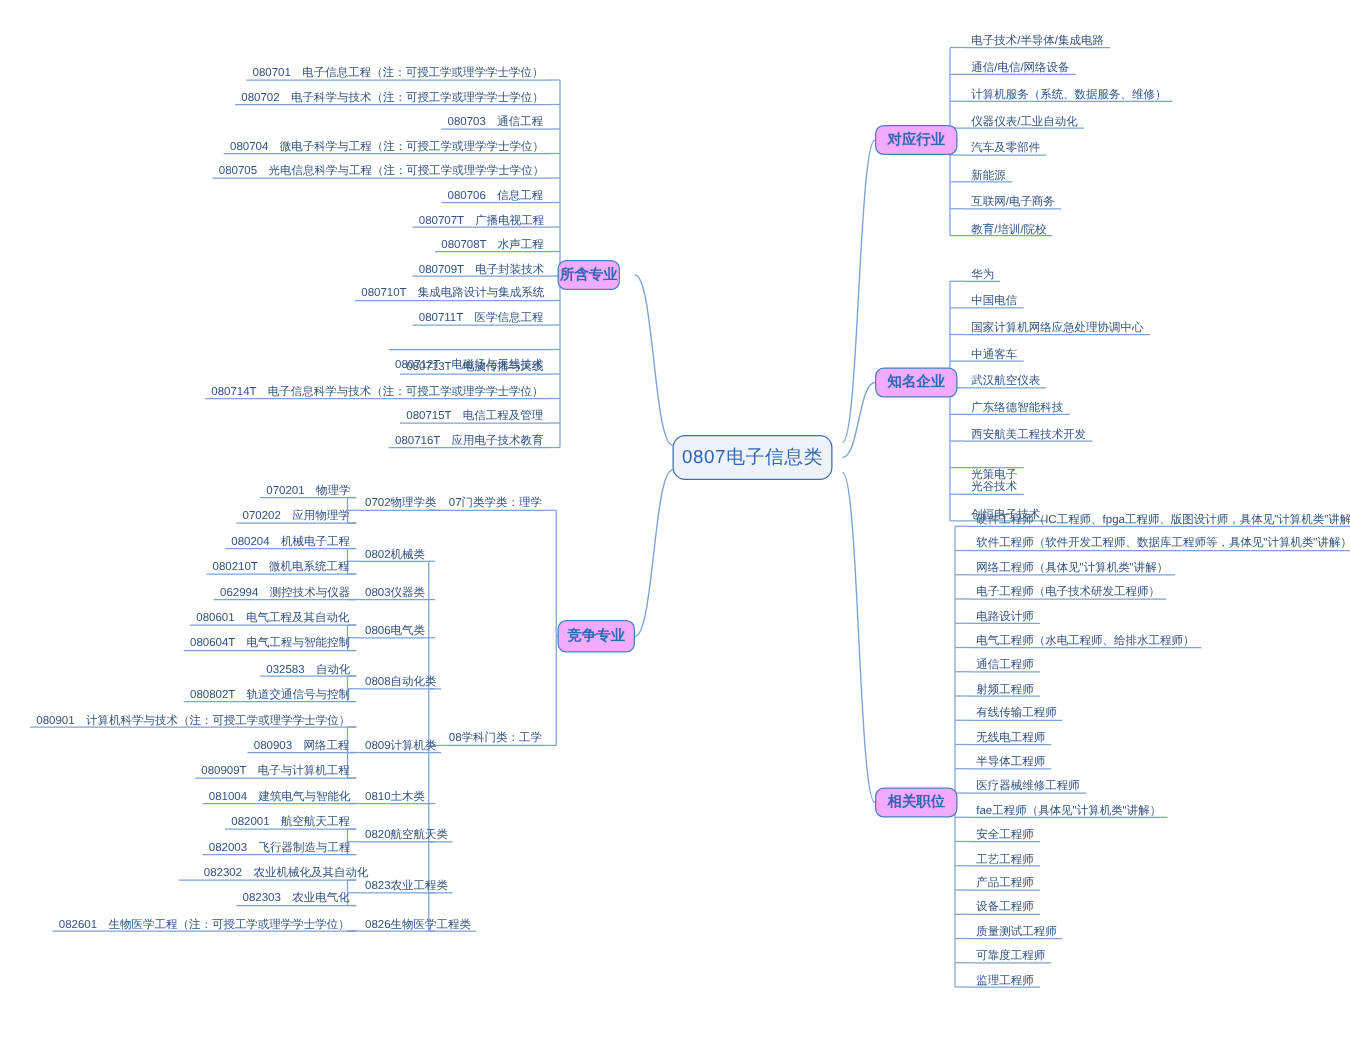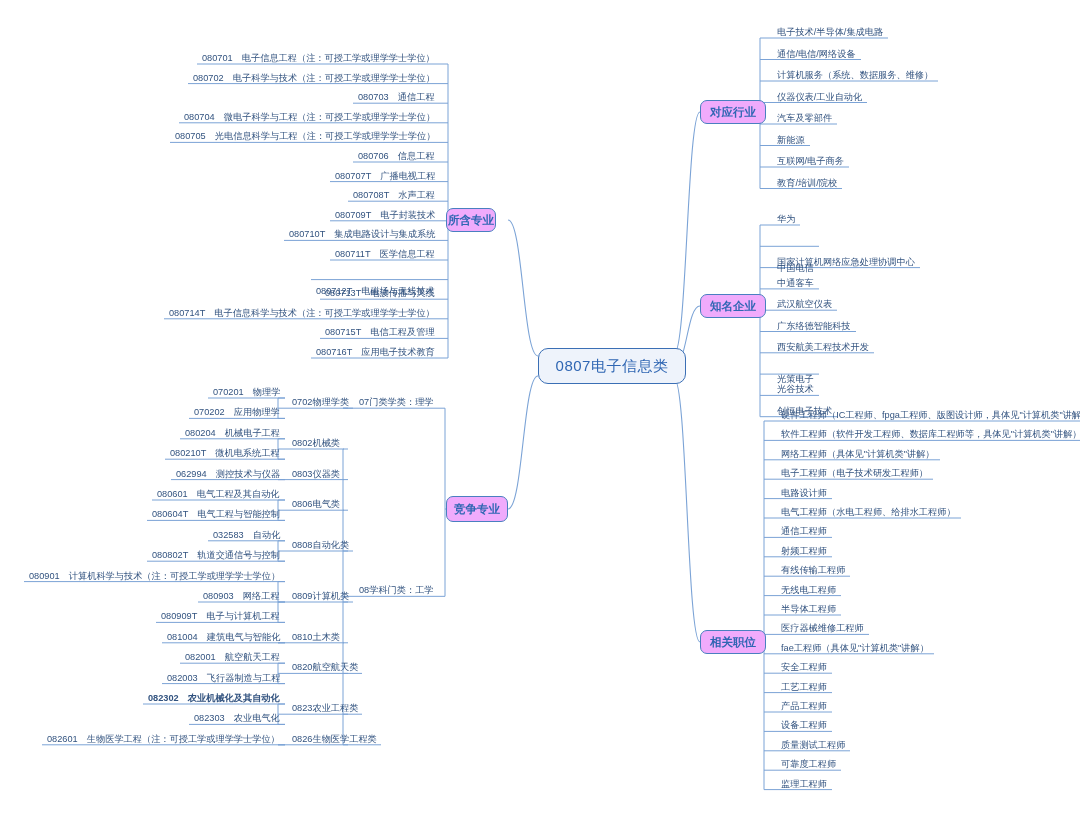--- a/index.html
+++ b/index.html
@@ -280,36 +280,36 @@
       <path d="M343 714.2 H348" fill="none" stroke="#7ba3d6" stroke-width="1"></path>
       <path d="M343 744.8 H348" fill="none" stroke="#7ba3d6" stroke-width="1"></path>
       <path d="M343 596.3333333333335 H355" fill="none" stroke="#7ba3d6" stroke-width="1"></path>
       <path d="M445 408.2 V596.3333333333335" fill="none" stroke="#7ba3d6" stroke-width="1"></path>
       <path d="M438 408.2 H445" fill="none" stroke="#7ba3d6" stroke-width="1"></path>
       <path d="M438 596.3333333333335 H445" fill="none" stroke="#7ba3d6" stroke-width="1"></path>
       <path d="M445 509 H446" fill="none" stroke="#7ba3d6" stroke-width="1.1"></path>
     </svg>
 
   <div id="nodes">
-      <div class="node root" style="left: 538px; top: 348px; width: 148px; height: 36px; display: flex; align-items: center; justify-content: center;">0807电子信息类</div>
+      <div class="node root" style="left: 538px; top: 348px; width: 128px; height: 36px; display: flex; align-items: center; justify-content: center;">0807电子信息类</div>
       <div class="node branch" style="left: 446px; top: 208px; width: 50px; height: 24px; display: flex; align-items: center; justify-content: center;">所含专业</div>
       <div class="node branch" style="left: 446px; top: 496px; width: 62px; height: 26px; display: flex; align-items: center; justify-content: center;">竞争专业</div>
       <div class="node branch" style="left: 700px; top: 100px; width: 66px; height: 24px; display: flex; align-items: center; justify-content: center;">对应行业</div>
       <div class="node branch" style="left: 700px; top: 294px; width: 66px; height: 24px; display: flex; align-items: center; justify-content: center;">知名企业</div>
       <div class="node branch" style="left: 700px; top: 630px; width: 66px; height: 24px; display: flex; align-items: center; justify-content: center;">相关职位</div>
       <div class="node leaf r" style="left: 772px; top: 26px;">电子技术/半导体/集成电路</div>
       <div class="node leaf r" style="left: 772px; top: 47.5px;">通信/电信/网络设备</div>
       <div class="node leaf r" style="left: 772px; top: 69px;">计算机服务（系统、数据服务、维修）</div>
       <div class="node leaf r" style="left: 772px; top: 90.5px;">仪器仪表/工业自动化</div>
       <div class="node leaf r" style="left: 772px; top: 112px;">汽车及零部件</div>
       <div class="node leaf r" style="left: 772px; top: 133.5px;">新能源</div>
       <div class="node leaf r" style="left: 772px; top: 155px;">互联网/电子商务</div>
       <div class="node leaf r" style="left: 772px; top: 176.5px;">教育/培训/院校</div>
       <div class="node leaf r" style="left: 772px; top: 213px;">华为</div>
-      <div class="node leaf r" style="left: 772px; top: 234.3px; margin-top: 28px;">中国电信</div>
+      <div class="node leaf r" style="left: 772px; top: 234.3px;">中国电信</div>
       <div class="node leaf r" style="left: 772px; top: 255.6px;">国家计算机网络应急处理协调中心</div>
       <div class="node leaf r" style="left: 772px; top: 276.9px;">中通客车</div>
       <div class="node leaf r" style="left: 772px; top: 298.2px;">武汉航空仪表</div>
       <div class="node leaf r" style="left: 772px; top: 319.5px;">广东络德智能科技</div>
       <div class="node leaf r" style="left: 772px; top: 340.8px;">西安航美工程技术开发</div>
       <div class="node leaf r" style="left: 772px; top: 362.1px; margin-top: 11px;">光策电子</div>
       <div class="node leaf r" style="left: 772px; top: 383.4px;">光谷技术</div>
       <div class="node leaf r" style="left: 772px; top: 404.7px;">创恒电子技术</div>
       <div class="node leaf r" style="left: 776px; top: 409px;">硬件工程师（IC工程师、fpga工程师、版图设计师，具体见"计算机类"讲解）</div>
       <div class="node leaf r" style="left: 776px; top: 428.4px;">软件工程师（软件开发工程师、数据库工程师等，具体见"计算机类"讲解）</div>
@@ -355,21 +355,21 @@
       <div class="node leaf l" style="top: 488px; left: 152px;">080601　电气工程及其自动化</div>
       <div class="node leaf l" style="top: 508.4px; left: 147px;">080604T　电气工程与智能控制</div>
       <div class="node leaf l" style="top: 528.8px; left: 208px;">032583　自动化</div>
       <div class="node leaf l" style="top: 549.2px; left: 147px;">080802T　轨道交通信号与控制</div>
       <div class="node leaf l" style="top: 569.6px; left: 24px;">080901　计算机科学与技术（注：可授工学或理学学士学位）</div>
       <div class="node leaf l" style="top: 590px; left: 198px;">080903　网络工程</div>
       <div class="node leaf l" style="top: 610.4px; left: 156px;">080909T　电子与计算机工程</div>
       <div class="node leaf l" style="top: 630.8px; left: 162px;">081004　建筑电气与智能化</div>
       <div class="node leaf l" style="top: 651.2px; left: 180px;">082001　航空航天工程</div>
       <div class="node leaf l" style="top: 671.6px; left: 162px;">082003　飞行器制造与工程</div>
-      <div class="node leaf l" style="top: 692px; left: 143px; font-weight: bold;">082302　农业机械化及其自动化</div>
+      <div class="node leaf l" style="top: 692px; left: 158px;">082302　农业机械化及其自动化</div>
       <div class="node leaf l" style="top: 712.4px; left: 189px;">082303　农业电气化</div>
       <div class="node leaf l" style="top: 732.8px; left: 42px;">082601　生物医学工程（注：可授工学或理学学士学位）</div>
       <div class="node mid" style="left: 288px; top: 396.2px;">0702物理学类</div>
       <div class="node mid" style="left: 288px; top: 437px;">0802机械类</div>
       <div class="node mid" style="left: 288px; top: 467.6px;">0803仪器类</div>
       <div class="node mid" style="left: 288px; top: 498.2px;">0806电气类</div>
       <div class="node mid" style="left: 288px; top: 539px;">0808自动化类</div>
       <div class="node mid" style="left: 288px; top: 590px;">0809计算机类</div>
       <div class="node mid" style="left: 288px; top: 630.8px;">0810土木类</div>
       <div class="node mid" style="left: 288px; top: 661.4px;">0820航空航天类</div>

